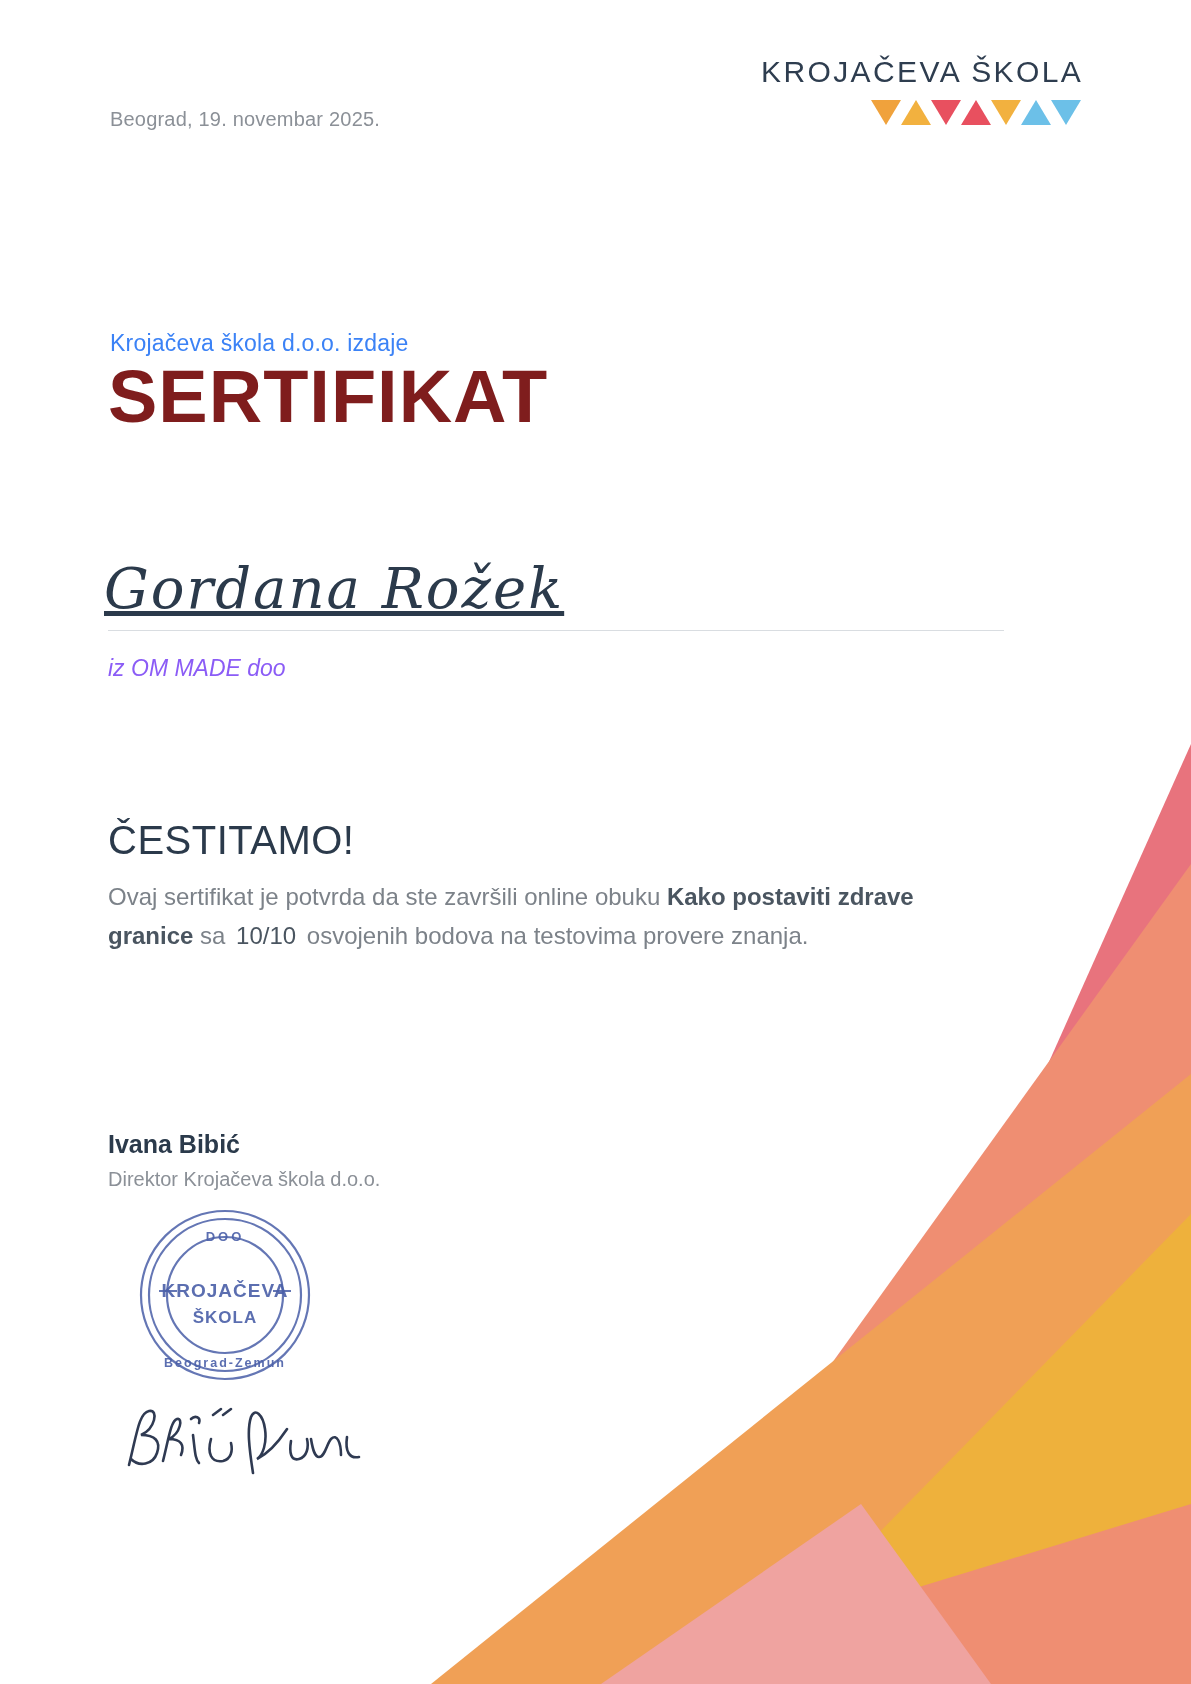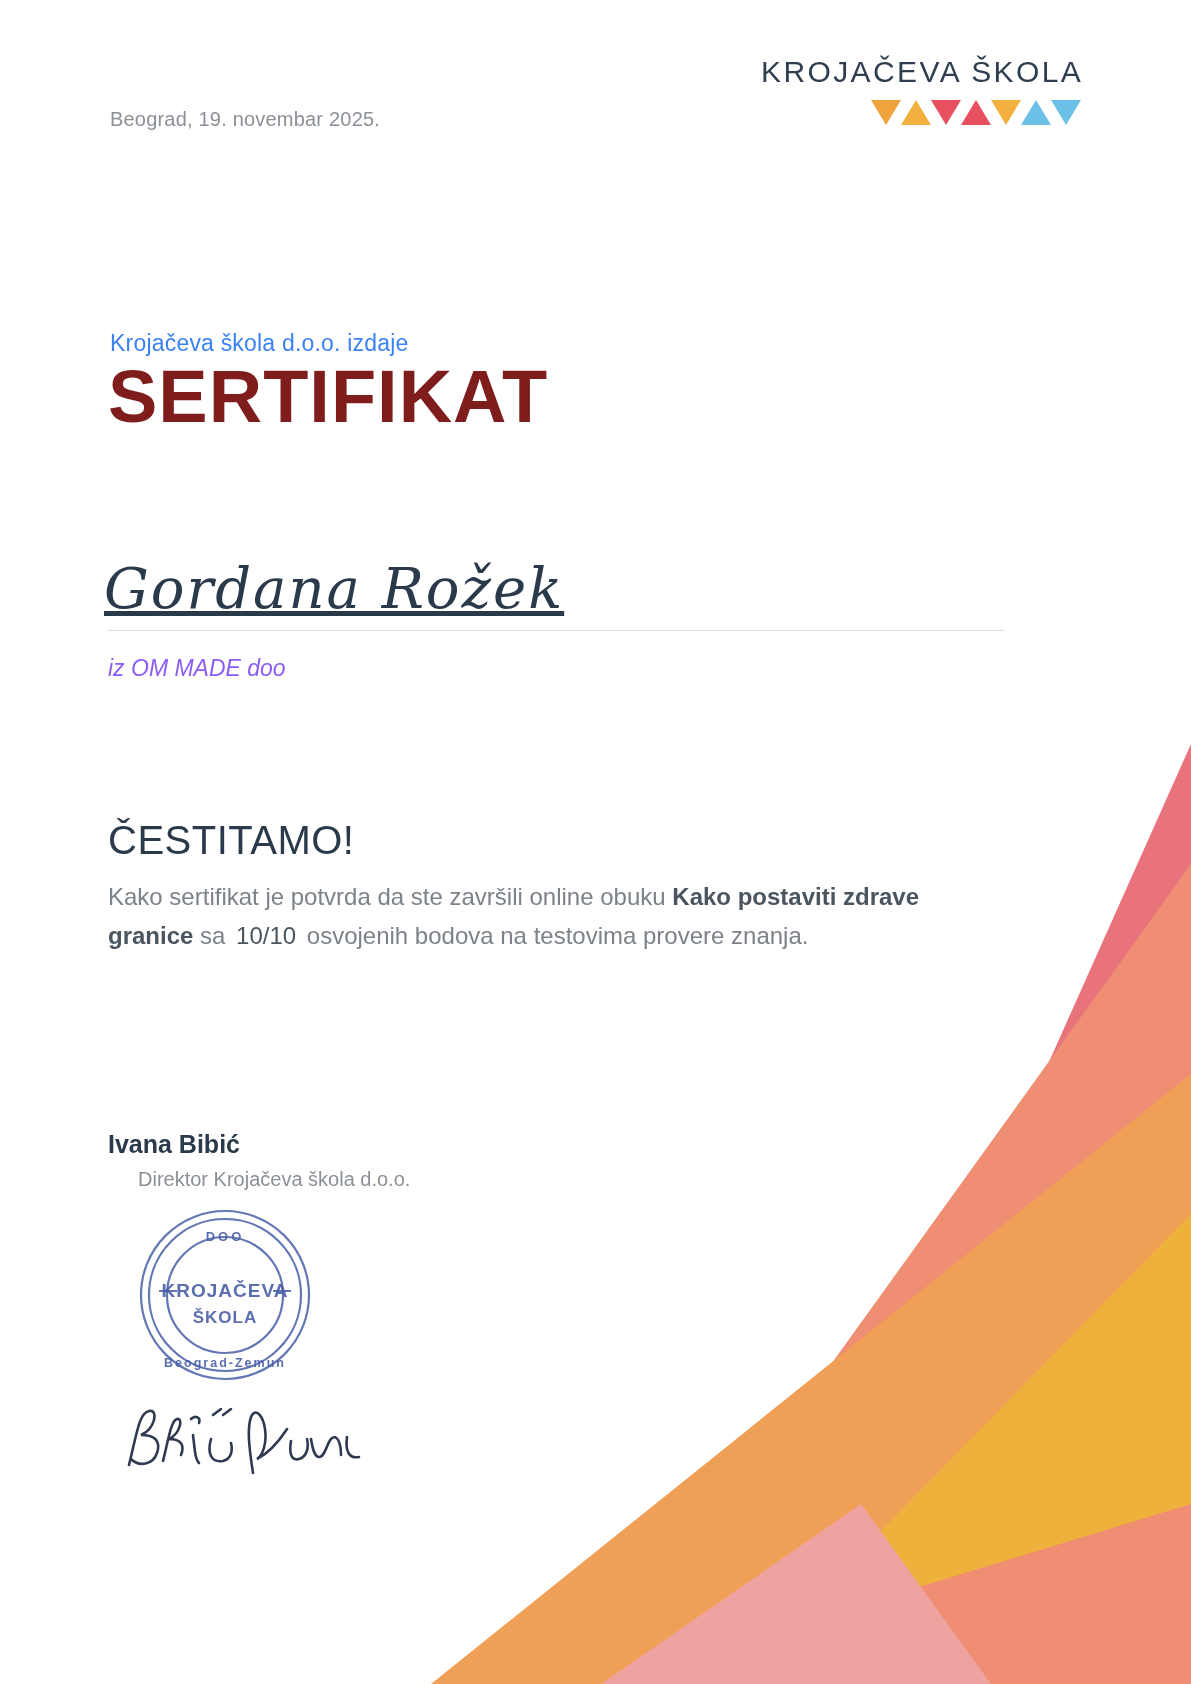--- a/index.html
+++ b/index.html
@@ -168,21 +168,20 @@
     font-size: 25px;
     color: #2b3a4b;
     font-weight: bold;
   }
   .signer-role {
     position: absolute;
     left: 108px;
     top: 1168px;
     font-size: 20px;
     color: #8b9097;
-    margin-left: 30px;
   }
 
   .stamp {
     position: absolute;
     left: 125px;
     top: 1205px;
     width: 200px;
     height: 180px;
   }
   .signature {
@@ -227,21 +226,21 @@
   <div class="issuer">Krojačeva škola d.o.o. izdaje</div>
   <div class="title">SERTIFIKAT</div>
 
   <div class="recipient">Gordana  Rožek</div>
   <div class="recipient-rule"></div>
   <div class="recipient-from">iz OM MADE doo</div>
 
   <div class="congrats">ČESTITAMO!</div>
 
   <div class="paragraph">
-    <span>Kako sertifikat je potvrda da ste završili online obuku </span><b>Kako postaviti zdrave granice</b><span> sa </span><span class="score">10/10</span><span> osvojenih bodova na testovima provere znanja.</span>
+    <span>Ovaj sertifikat je potvrda da ste završili online obuku </span><b>Kako postaviti zdrave granice</b><span> sa </span><span class="score">10/10</span><span> osvojenih bodova na testovima provere znanja.</span>
   </div>
 
   <div class="signer-name">Ivana Bibić</div>
   <div class="signer-role">Direktor Krojačeva škola d.o.o.</div>
 
   <svg class="stamp" viewBox="0 0 200 180">
     <g fill="none" stroke="#4a5fa8" stroke-width="2.2" opacity="0.85">
       <circle cx="100" cy="90" r="84"></circle>
       <circle cx="100" cy="90" r="76"></circle>
       <circle cx="100" cy="90" r="58"></circle>

